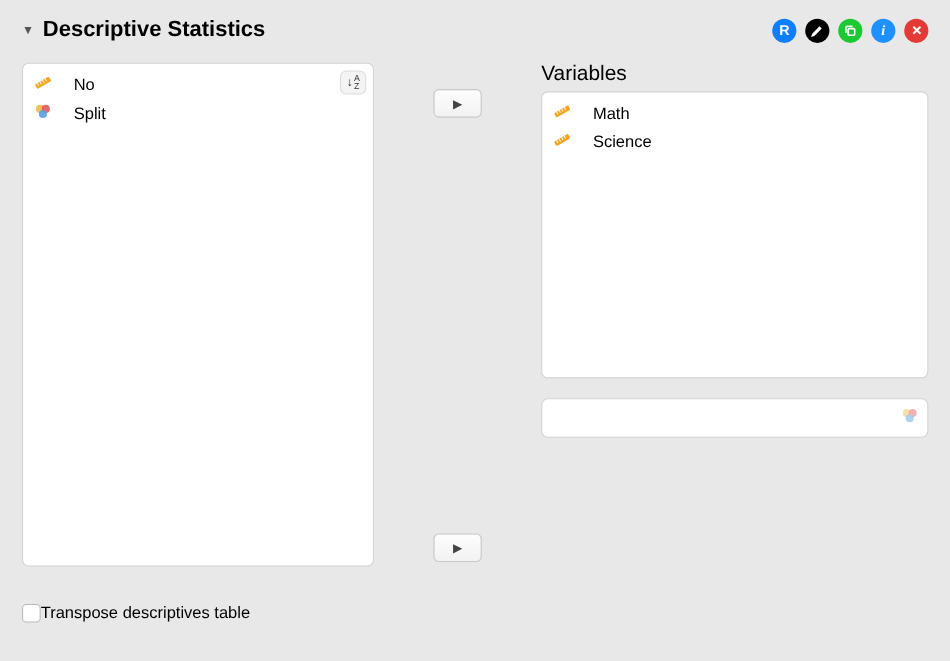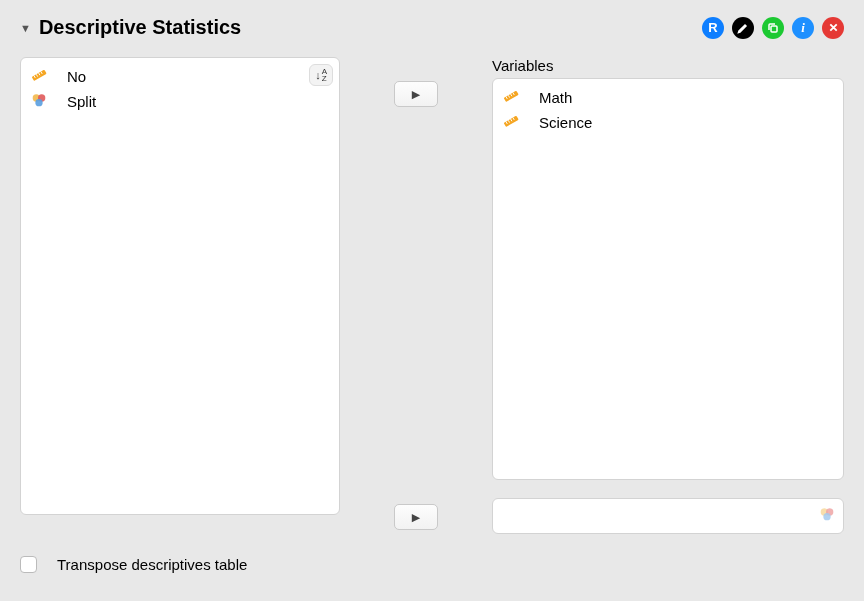--- a/index.html
+++ b/index.html
@@ -73,21 +73,21 @@
     }
     .col-right { flex: 1; display: flex; flex-direction: column; }
     .listbox {
       background: #fff;
       border: 1px solid #d3d3d3;
       border-radius: 6px;
       padding: 6px 6px;
       position: relative;
     }
     .lb-available { height: 458px; }
-    .lb-vars { height: 402px; }
+    .lb-vars { height: 261px; }
     .lb-split { height: 36px; position: relative; }
     .var-row {
       display: flex;
       align-items: center;
       gap: 20px;
       padding: 3px 4px;
       font-size: 15px;
       color: #000;
       cursor: pointer;
     }
@@ -103,21 +103,21 @@
       display: flex;
       align-items: center;
       justify-content: center;
       font-size: 11px;
       cursor: pointer;
       color: #333;
       gap: 1px;
     }
     .sort-btn .az { font-size: 8px; line-height: 7px; letter-spacing: -0.5px; }
     .section-label {
-      font-size: 15px;
+      font-size: 19px;
       color: #000;
       margin-bottom: 4px;
       margin-top: 0;
     }
     .move-btn {
       width: 44px;
       height: 26px;
       background: linear-gradient(#fdfdfd, #f2f2f2);
       border: 1px solid #c9c9c9;
       border-radius: 5px;
@@ -132,22 +132,22 @@
     .split-placeholder {
       position: absolute;
       right: 8px;
       top: 50%;
       transform: translateY(-50%);
       opacity: 0.55;
     }
     .checkbox-row {
       display: flex;
       align-items: center;
-      gap: 20px;
-      margin-top: 22px;
+      gap: 0;
+      margin-top: 34px;
       font-size: 15px;
       color: #000;
     }
     .cb {
       width: 17px;
       height: 17px;
       border: 1px solid #bbb;
       border-radius: 4px;
       background: #fff;
       cursor: pointer;

